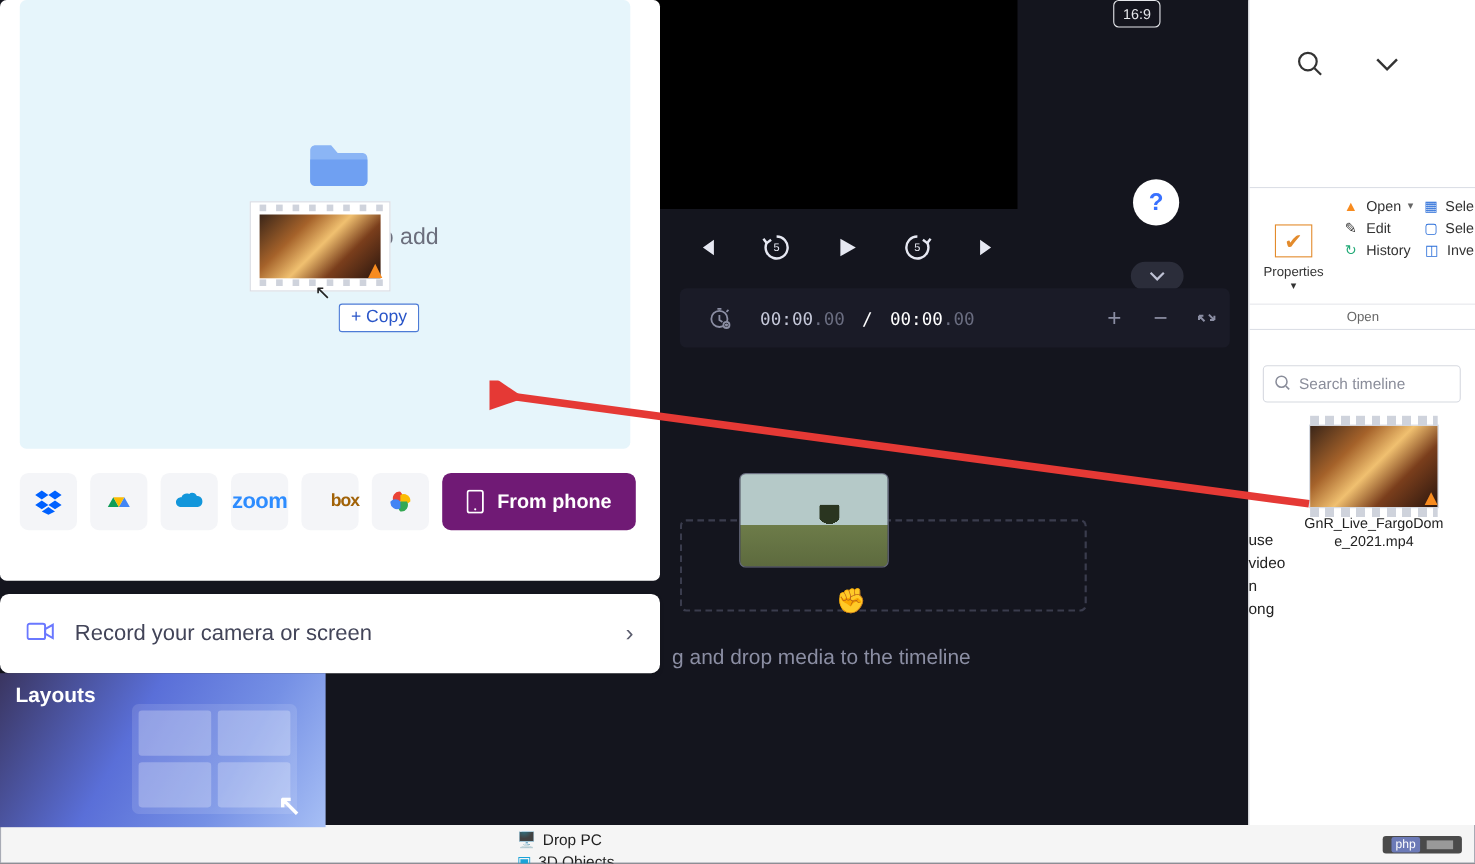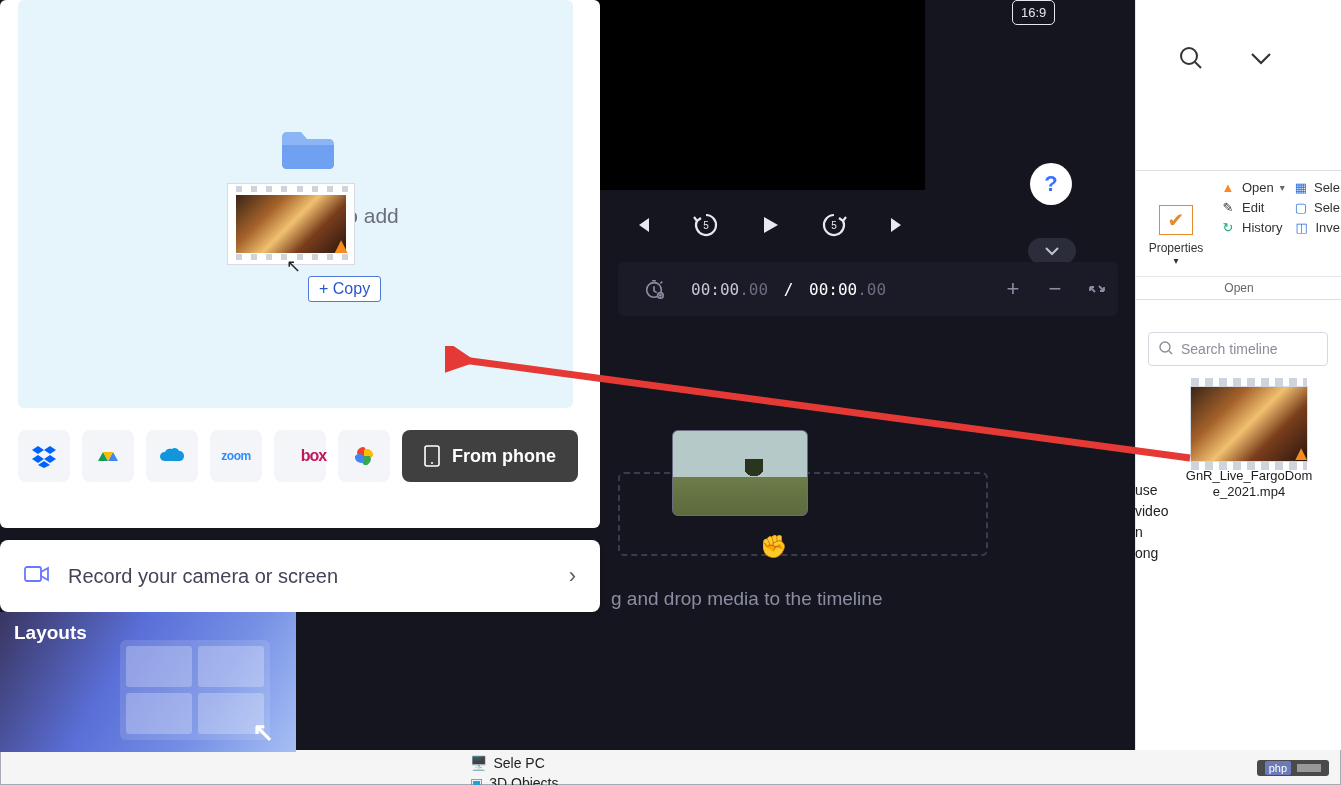--- a/index.html
+++ b/index.html
@@ -62,23 +62,23 @@
 .sprockets-t, .sprockets-b { position: absolute; left: 8px; width: 112px; height: 8px; display: flex; justify-content: space-between; }
 .sprockets-t { top: 2px; } .sprockets-b { bottom: 2px; }
 .sprockets-t i, .sprockets-b i { width: 6px; height: 6px; background: #cfd3dc; display: block; }
 .cursor-ptr { position: absolute; left: 268px; top: 255px; font-size: 18px; color: #222; }
 .copy-badge { position: absolute; left: 290px; top: 276px; background: #fff; border: 1px solid #4d7bd6; color: #2955c8; font-size: 16px; padding: 3px 10px; border-radius: 3px; }
 
 
 .src-row { position: absolute; left: 18px; top: 430px; display: flex; gap: 12px; align-items:center; }
 .src-btn { width: 52px; height: 52px; border-radius: 8px; background: #f4f5f8; display: flex; align-items: center; justify-content: center; }
 .src-btn svg { width: 26px; height: 26px; }
-.zoom-t { color: #2d8cff; font-weight: bold; font-size: 12px; letter-spacing: -0.5px; }
-.box-t { color: #be185d; font-weight: bold; font-size: 16px; letter-spacing: -1px; margin-left: 27px; }
-.from-phone { height: 52px; padding: 0 22px; border-radius: 8px; background: #404040; color: #fff; display: flex; align-items: center; gap: 12px; font-size: 18px; font-weight: 600; }
+.zoom-t { color: #2d8cff; font-weight: bold; font-size: 20px; letter-spacing: -0.5px; }
+.box-t { color: #a16207; font-weight: bold; font-size: 16px; letter-spacing: -1px; margin-left: 27px; }
+.from-phone { height: 52px; padding: 0 22px; border-radius: 8px; background: #701a75; color: #fff; display: flex; align-items: center; gap: 12px; font-size: 18px; font-weight: 600; }
 .from-phone svg { width: 16px; height: 22px; }
 
 
 .record-bar { position: absolute; left: 0; top: 540px; width: 600px; height: 72px; background: #fff; border-radius: 8px; display: flex; align-items: center; padding: 0 24px; box-shadow: 0 2px 4px rgba(0,0,0,.1); }
 .record-bar .cam-ic { margin-right: 18px; color: #6a78ff; }
 .record-bar .txt { font-size: 20px; color: #424458; flex: 1; }
 .record-bar .chev { color: #5b5d6e; font-size: 22px; }
 
 
 .layouts-area { position: absolute; left: 0; top: 612px; width: 296px; height: 140px; background: linear-gradient(120deg, #3a3560 0%, #5a6fd8 40%, #7590e5 70%, #a7bff5 100%); display:flex; align-items:flex-start; padding: 10px 14px; color: #fff; font-size: 19px; font-weight: 600; overflow:hidden; }
@@ -382,21 +382,21 @@
 <div class="covered-list">
   <div>use</div>
   <div>video</div>
   <div>n</div>
   <div>ong</div>
 </div>
 
 <div class="tree">
   <div class="row">
         <span>🖥️</span>
-        <span>Sele PC</span>
+        <span>Drop PC</span>
       </div>
   <div class="row">
         <span style="color:#1aa3d8">▣</span>
         <span>3D Objects</span>
       </div>
 </div>
 
 <svg class="red-arrow" viewBox="0 0 760 130">
   <defs>
         <marker id="ah" markerWidth="12" markerHeight="10" refX="2" refY="5" orient="auto">

